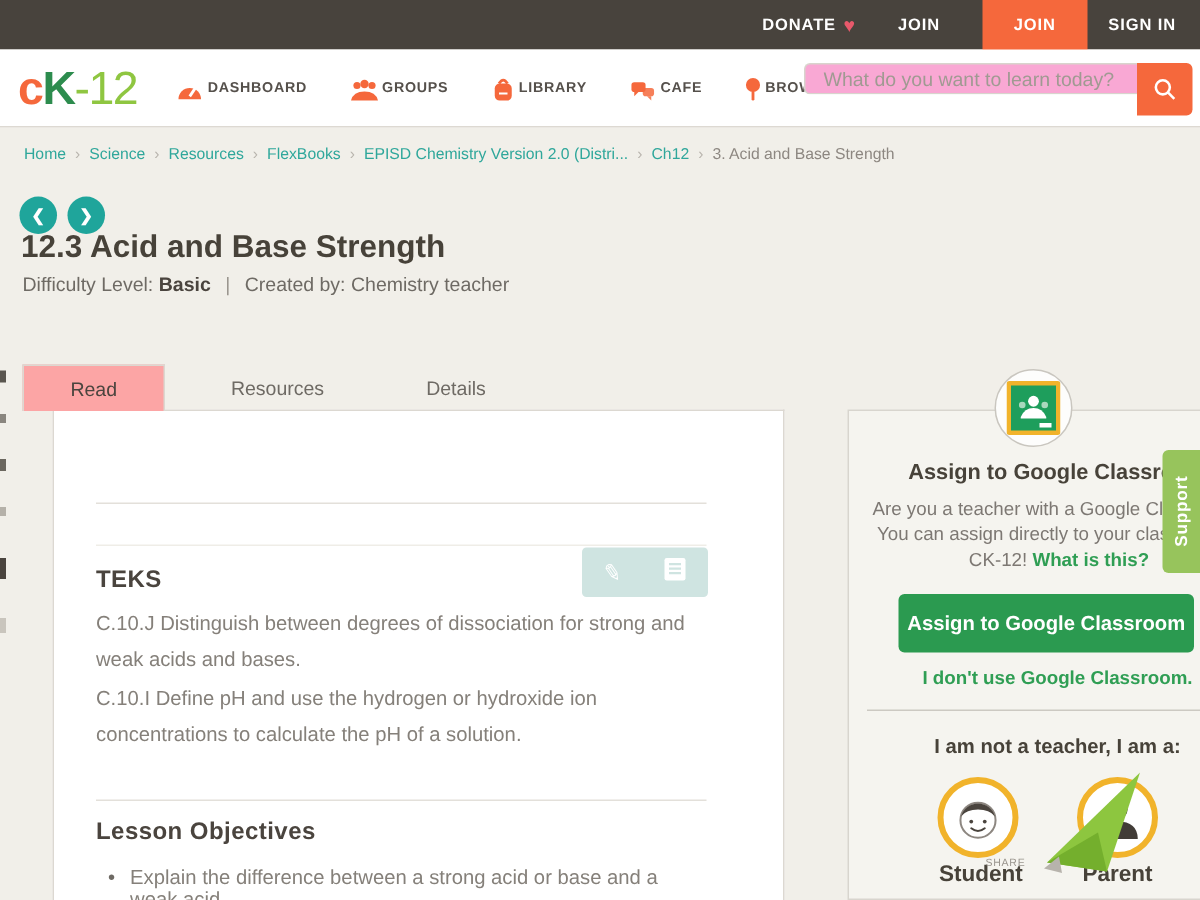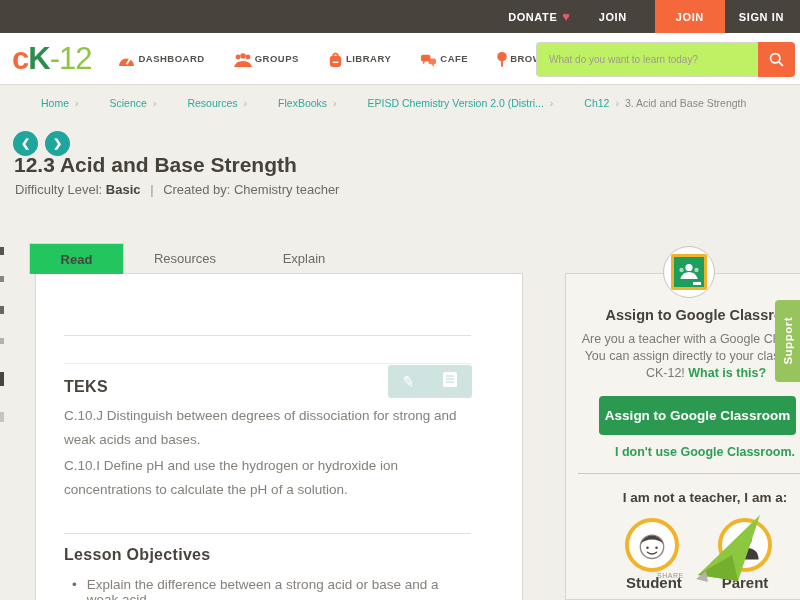--- a/index.html
+++ b/index.html
@@ -35,36 +35,36 @@
   .logo { margin-left:12px; font-size:31px; font-weight:bold; letter-spacing:-1px; cursor:pointer; line-height:1; }
   .logo .lc { color:#f5683c; }
   .logo .lk { color:#2d8c4e; }
   .logo .l12 { color:#8fc641; font-weight:normal; }
   .nav-items { display:flex; margin-left:26px; gap:28px; }
   .nav-item { display:flex; flex-direction:row; align-items:center; gap:2px; cursor:pointer; }
   .nav-item .ni-icon { height:18px; display:flex; align-items:flex-end; }
   .nav-item .ni-label { font-size:9.5px; font-weight:bold; color:#55504b; letter-spacing:.5px; }
   .search-wrap { position:absolute; right:5px; top:9px; display:flex; }
   .search-input {
-    width:222px; height:35px; border:1px solid #d8d4cd; border-right:none;
-    border-radius:4px 0 0 4px; padding:0 12px; font-size:10px; color:#55504b;
-    font-family:"Liberation Sans", sans-serif; background:#bef264; outline:none;
+    width:222px; height:21px; border:1px solid #d8d4cd; border-right:none;
+    border-radius:4px 0 0 4px; padding:0 12px; font-size:13px; color:#55504b;
+    font-family:"Liberation Sans", sans-serif; background:#f9a8d4; outline:none;
   }
   .search-input::placeholder { color:#a09a92; }
   .search-btn {
     width:37px; height:35px; background:#f5683c; border:none; border-radius:0 4px 4px 0;
     display:flex; align-items:center; justify-content:center; cursor:pointer;
   }
 
   
   .breadcrumb {
     position:absolute; top:97px; left:16px; width:770px;
     font-size:10.5px; display:flex; gap:6px; white-space:nowrap;
   }
-  .bc-link { color:#2fa79b; cursor:pointer;margin-left:25px; }
+  .bc-link { color:#2fa79b; cursor:pointer; }
   .bc-sep { color:#b8b4ad; }
   .bc-current { color:#8d8781; }
 
   
   .pager { position:absolute; top:131px; left:13px; display:flex; gap:7px; }
   .pg-btn {
     width:25px; height:25px; border-radius:50%; background:#1fa59b; color:#fff;
     display:flex; align-items:center; justify-content:center;
     font-size:11px; font-weight:bold; cursor:pointer;
   }
@@ -72,22 +72,22 @@
   .page-meta { position:absolute; top:182px; left:15px; font-size:13px; color:#6e6a64;text-align:center; }
   .page-meta b { color:#4a443e; }
   .meta-sep { margin:0 6px; color:#9b968f; }
 
   
   .tab {
     position:absolute; top:243px; height:31px; font-size:13px;
     display:flex; align-items:center; justify-content:center; cursor:pointer;
   }
   .tab-read {
-    left:29px; width:95px; background:#22c55e; border:1px solid #dcd8d1; border-bottom:none;
-    font-weight:bold; color:#4a443e; z-index:3;
+    left:15px; width:95px; background:#fca5a5; border:1px solid #dcd8d1; border-bottom:none;
+    font-weight:normal; color:#4a443e; z-index:3;
   }
   .tab-resources { left:155px; width:60px; color:#6e6a64; }
   .tab-details { left:283px; width:42px; color:#6e6a64; }
 
   
   .panel {
     position:absolute; top:273px; left:35px; width:488px; height:327px;
     background:#fff; border:1px solid #dcd8d1; border-bottom:none; z-index:2;
   }
   .divider1 { position:absolute; top:61px; left:28px; width:407px; border-top:1px solid #e3e0da; }
@@ -270,21 +270,21 @@
 <div class="page-title">12.3 Acid and Base Strength</div>
 <div class="page-meta">
   <span>Difficulty Level:</span>
   <b>Basic</b>
   <span class="meta-sep">|</span>
   <span>Created by: Chemistry teacher</span>
 </div>
 
 <div class="tab tab-read">Read</div>
 <div class="tab tab-resources">Resources</div>
-<div class="tab tab-details">Explain</div>
+<div class="tab tab-details">Details</div>
 
 <div class="panel">
   <div class="divider1"></div>
   <div class="divider2"></div>
   <div class="annot-box">
     <span class="annot-pencil">✎</span>
     <span>
       <svg width="16" height="17" viewBox="0 0 16 17">
           <rect x="1" y="1" width="14" height="15" rx="1.5" fill="#fff"></rect>
           <line x1="4" y1="5" x2="12" y2="5" stroke="#cfe4e1" stroke-width="1.5"></line>

